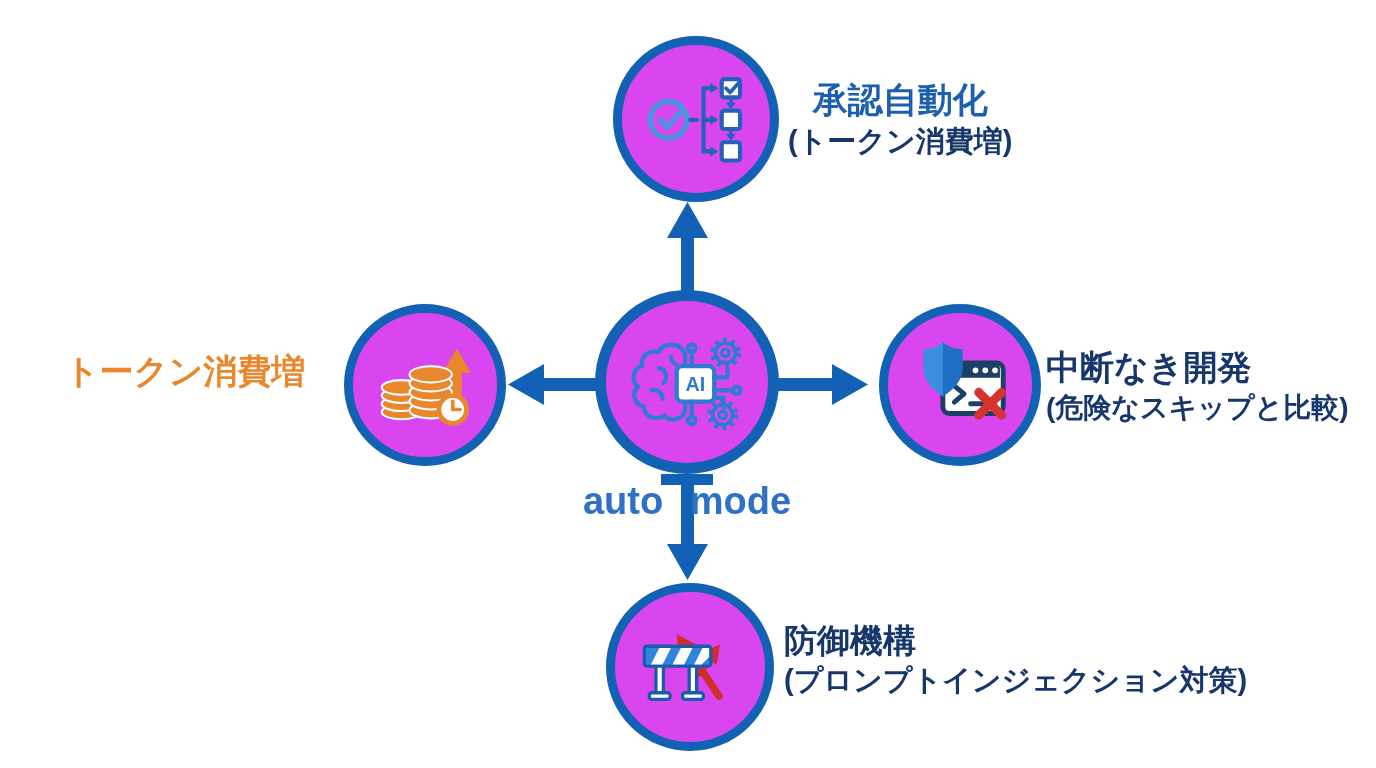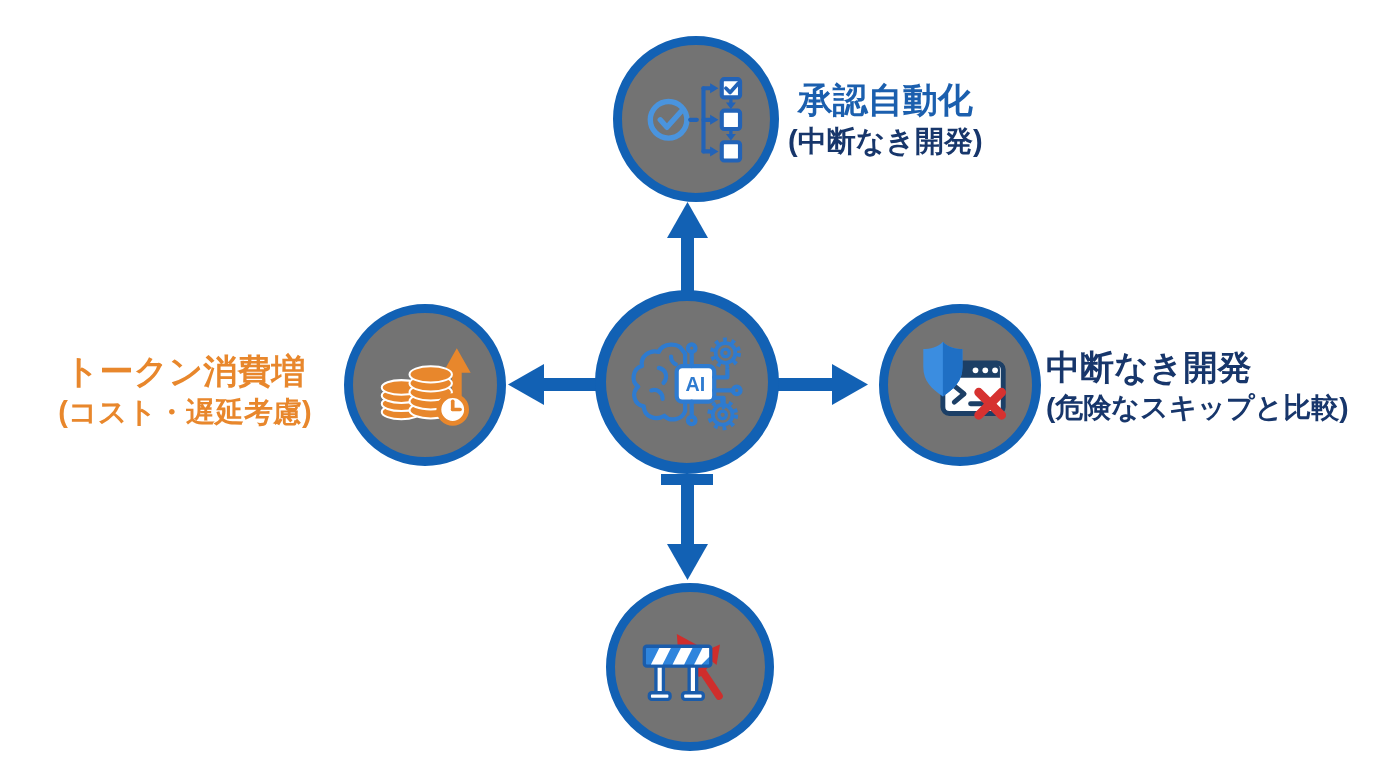--- a/index.html
+++ b/index.html
@@ -9,21 +9,21 @@
     --navy:#17366b;
     --title-blue:#1b5fae;
     --auto-blue:#2e71c5;
     --orange:#e8872c;
     --red:#cf2e2c;
   }
   *{margin:0;padding:0;box-sizing:border-box;}
   body{background:#ffffff;font-family:"Liberation Sans","DejaVu Sans",sans-serif;}
   .stage{position:relative;width:1376px;height:768px;background:#ffffff;overflow:hidden;}
   .connectors{position:absolute;left:0;top:0;width:1376px;height:768px;}
-  .node{position:absolute;background:#737373;border-radius:50%;display:flex;align-items:center;justify-content:center;}
+  .node{position:absolute;background:#d946ef;border-radius:50%;display:flex;align-items:center;justify-content:center;}
   .node.center{left:595px;top:290px;width:184px;height:184px;border:11px solid var(--blue);}
   .node.top{left:613px;top:36px;width:166px;height:166px;border:9px solid var(--blue);}
   .node.left{left:344px;top:304px;width:162px;height:162px;border:9px solid var(--blue);}
   .node.right{left:879px;top:304px;width:162px;height:162px;border:9px solid var(--blue);}
   .node.bottom{left:606px;top:583px;width:168px;height:168px;border:9px solid var(--blue);}
   .auto-label{position:absolute;left:537px;top:480px;width:300px;text-align:center;
     font-size:38px;font-weight:bold;color:var(--auto-blue);word-spacing:16px;}
   .label{position:absolute;line-height:1.28;font-weight:bold;}
   .label .l1{white-space:nowrap;}
   .label .l2{white-space:nowrap;}
@@ -93,20 +93,21 @@
         <circle cx="106" cy="34" r="14" stroke-width="5" stroke-dasharray="4 5"></circle>
         <circle cx="106" cy="34" r="4" stroke-width="3.5"></circle>
       </g>
       <g fill="none" stroke="#2e7bd0">
         <circle cx="103" cy="100" r="10.5" stroke-width="4"></circle>
         <circle cx="103" cy="100" r="14" stroke-width="5" stroke-dasharray="4 5"></circle>
         <circle cx="103" cy="100" r="4" stroke-width="3.5"></circle>
       </g>
     </svg>
   </div>
+  <div class="auto-label">auto mode</div>
 
   <div class="node top">
     <svg width="108" height="108" viewBox="0 0 130 130">
       <g fill="none" stroke="#4a94de" stroke-width="6.5" stroke-linecap="round" stroke-linejoin="round">
         <circle cx="32" cy="66" r="22"></circle>
         <path d="M22,66 l8,9 l17,-19"></path>
       </g>
       <g fill="none" stroke="#2263b8" stroke-width="5" stroke-linecap="round" stroke-linejoin="round">
         <path d="M58,66 H66"></path>
         <path d="M74,28 V104"></path>
@@ -130,21 +131,21 @@
         <path d="M107,80 V84"></path>
       </g>
       <g fill="#2263b8">
         <polygon points="107,53 101,45 113,45"></polygon>
         <polygon points="107,91 101,83 113,83"></polygon>
       </g>
     </svg>
   </div>
   <div class="label top-label">
     <div class="l1">承認自動化</div>
-    <div class="l2">(中断なき開発)</div>
+    <div class="l2">(トークン消費増)</div>
   </div>
 
   <div class="node left">
     <svg width="106" height="106" viewBox="0 0 130 130">
 
       <polygon points="98,92 98,50 87,50 104,20 121,50 110,50 110,92" fill="#e8872c"></polygon>
 
       <g fill="#e8872c" stroke="#ffffff" stroke-width="2.5">
         <ellipse cx="36" cy="98" rx="24" ry="9"></ellipse>
         <ellipse cx="36" cy="88" rx="24" ry="9"></ellipse>
@@ -162,21 +163,20 @@
 
       <circle cx="99" cy="95" r="17" fill="#ffffff" stroke="#e8872c" stroke-width="6"></circle>
       <g stroke="#e8872c" stroke-width="4.5" stroke-linecap="round" fill="none">
         <path d="M99,95 V85"></path>
         <path d="M99,95 H108"></path>
       </g>
     </svg>
   </div>
   <div class="label left-label">
     <div class="l1">トークン消費増</div>
-    <div class="l2">(コスト・遅延考慮)</div>
   </div>
 
   <div class="node right">
     <svg width="106" height="106" viewBox="0 0 130 130">
 
       <rect x="44" y="38" width="74" height="62" rx="8" fill="#ffffff" stroke="#1c3f66" stroke-width="6"></rect>
       <path d="M44,56 v-10 q0,-8 8,-8 h54 q8,0 8,8 v10 z" fill="#1c3f66"></path>
       <g fill="#ffffff">
         <circle cx="84" cy="47" r="3.5"></circle>
         <circle cx="96" cy="47" r="3.5"></circle>
@@ -223,14 +223,18 @@
       </g>
 
       <rect x="10" y="40" width="80" height="24" rx="3" fill="#2f85dd" stroke="#1a5cab" stroke-width="4"></rect>
       <g fill="#ffffff">
         <polygon points="28,42 42,42 32,62 18,62"></polygon>
         <polygon points="54,42 68,42 58,62 44,62"></polygon>
         <polygon points="80,42 88,42 88,53 79,62 70,62"></polygon>
       </g>
     </svg>
   </div>
+  <div class="label bottom-label">
+    <div class="l1">防御機構</div>
+    <div class="l2">(プロンプトインジェクション対策)</div>
+  </div>
 
 </div>
 
 </body></html>

